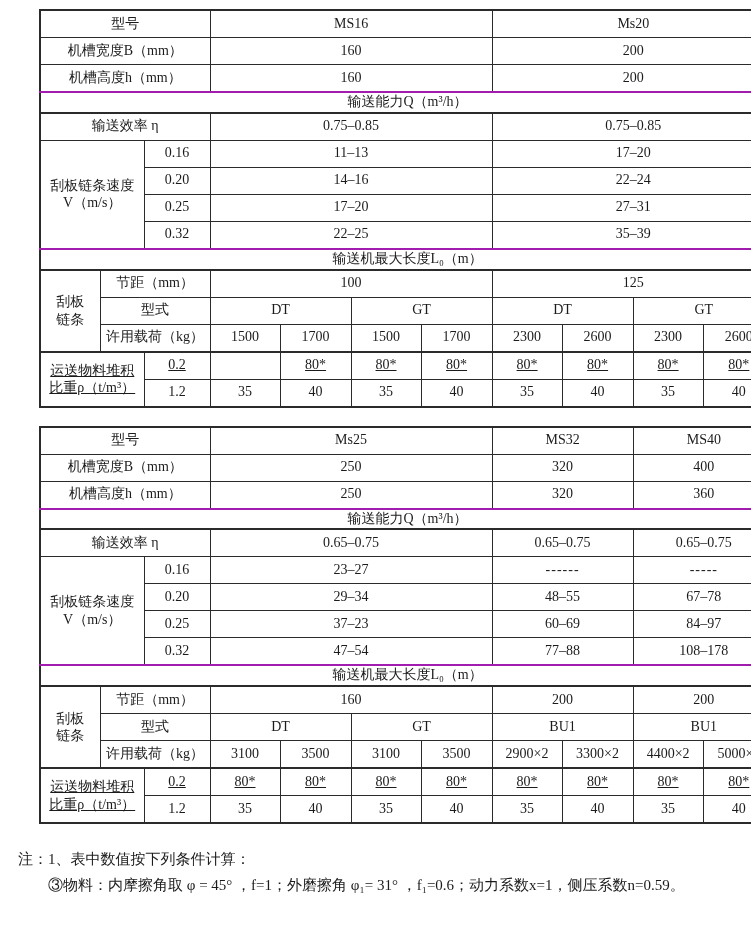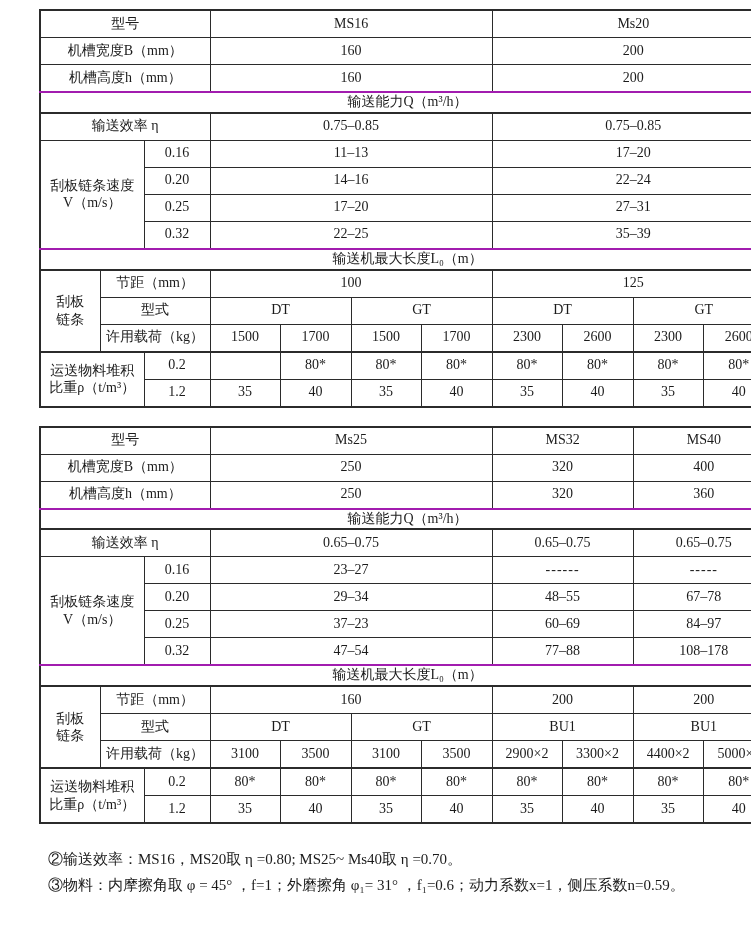--- a/index.html
+++ b/index.html
@@ -28,21 +28,21 @@
     padding: 1px 2px;
     line-height: 1.2;
     overflow: hidden;
     white-space: nowrap;
   }
   table.spec td.band {
     height: 16px;
     border-top: 2px solid #a21caf;
     border-bottom: 2px solid #2b2b2b;
   }
-  table.spec td.thick-top { border-top: 2px solid #2b2b2b; }
+  table.spec td.thick-top { border-top: 2px solid #2b2b2b; text-decoration: underline; }
   table.spec td.two-line { line-height: 1.25; white-space: normal; }
   .t2-wrap { margin-top: 18px; }
   .dashes { letter-spacing: 1px; }
   .notes {
     margin-top: 22px;
     margin-left: 2px;
     font-size: 15px;
   }
   .note-line { line-height: 26px; white-space: nowrap; }
   .note-l1 { padding-left: 8px; }
@@ -300,18 +300,18 @@
       <td>35</td>
       <td>40</td>
       <td>35</td>
       <td>40</td>
     </tr>
   </tbody>
       </table>
   </div>
 
   <div class="notes">
-    <div class="note-line note-indent">②输送效率：MS16，MS20取 η =0.80; MS25~ Ms40取 η =0.70。</div>
+    <div class="note-line note-l1">注：1、表中数值按下列条件计算：</div>
     <div class="note-line note-indent">③物料：内摩擦角取 φ = 45° ，f=1；外磨擦角 φ₁= 31° ，f₁=0.6；动力系数x=1，侧压系数n=0.59。</div>
 
   </div>
 
 </div>
 
 </body></html>

